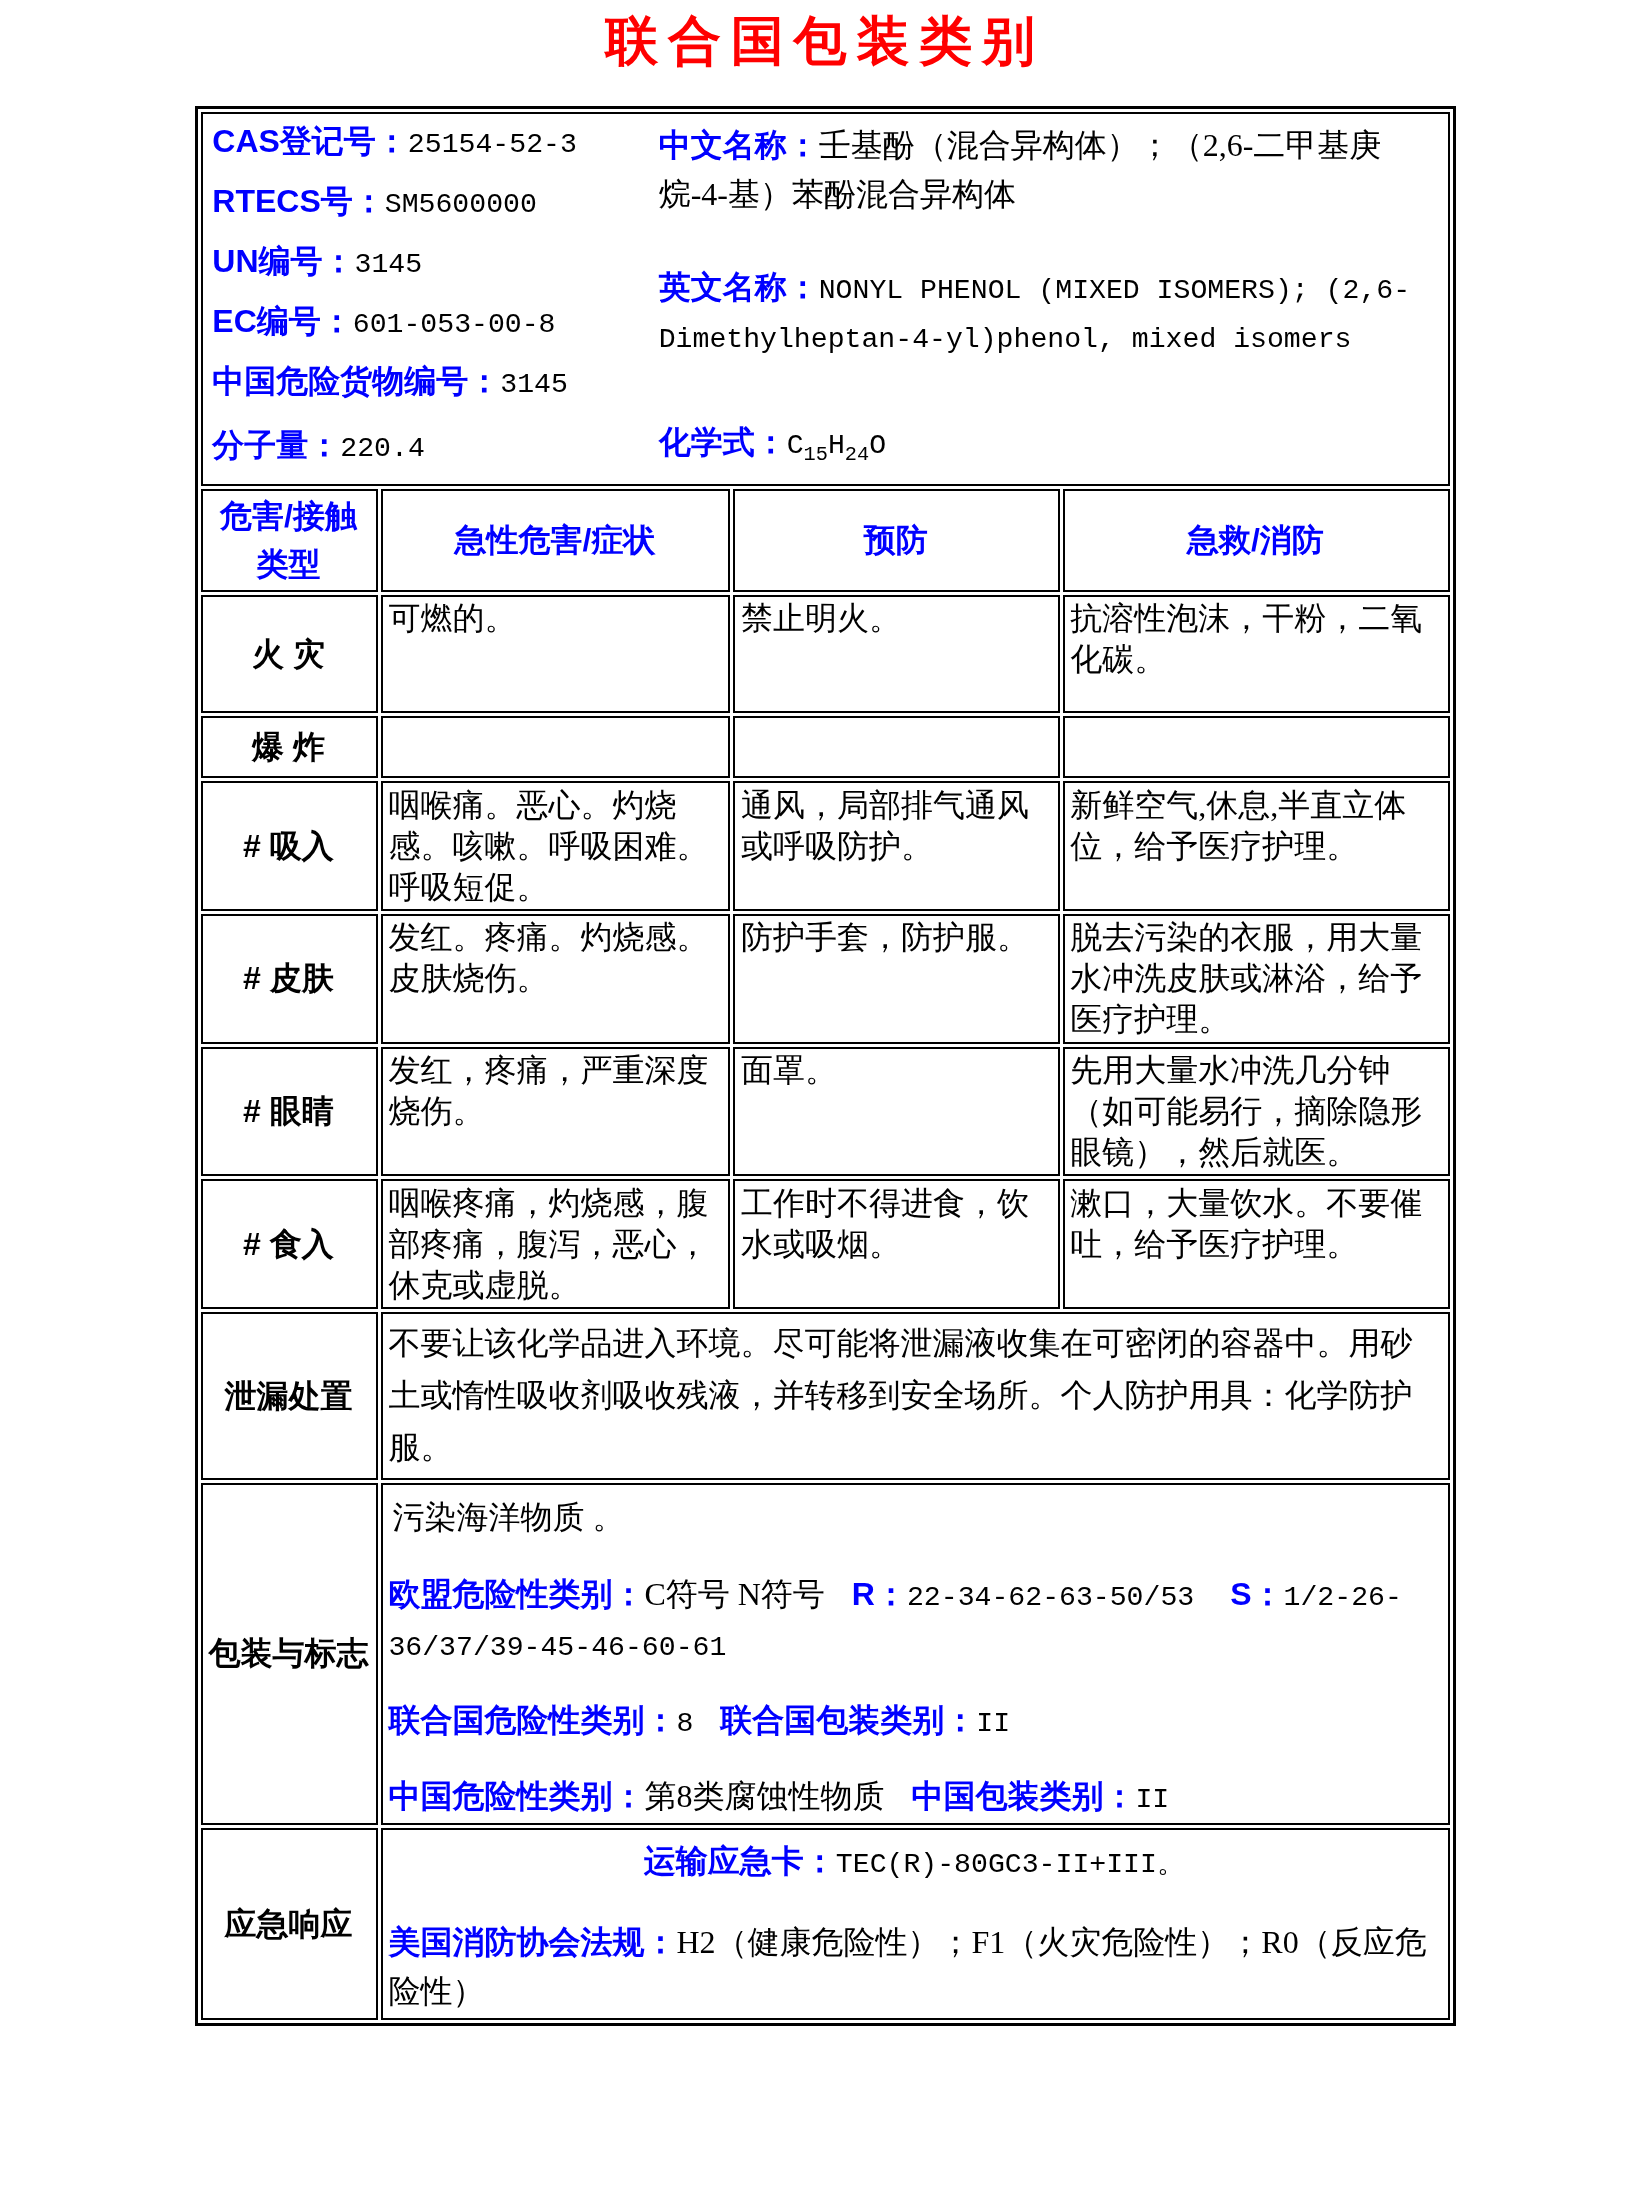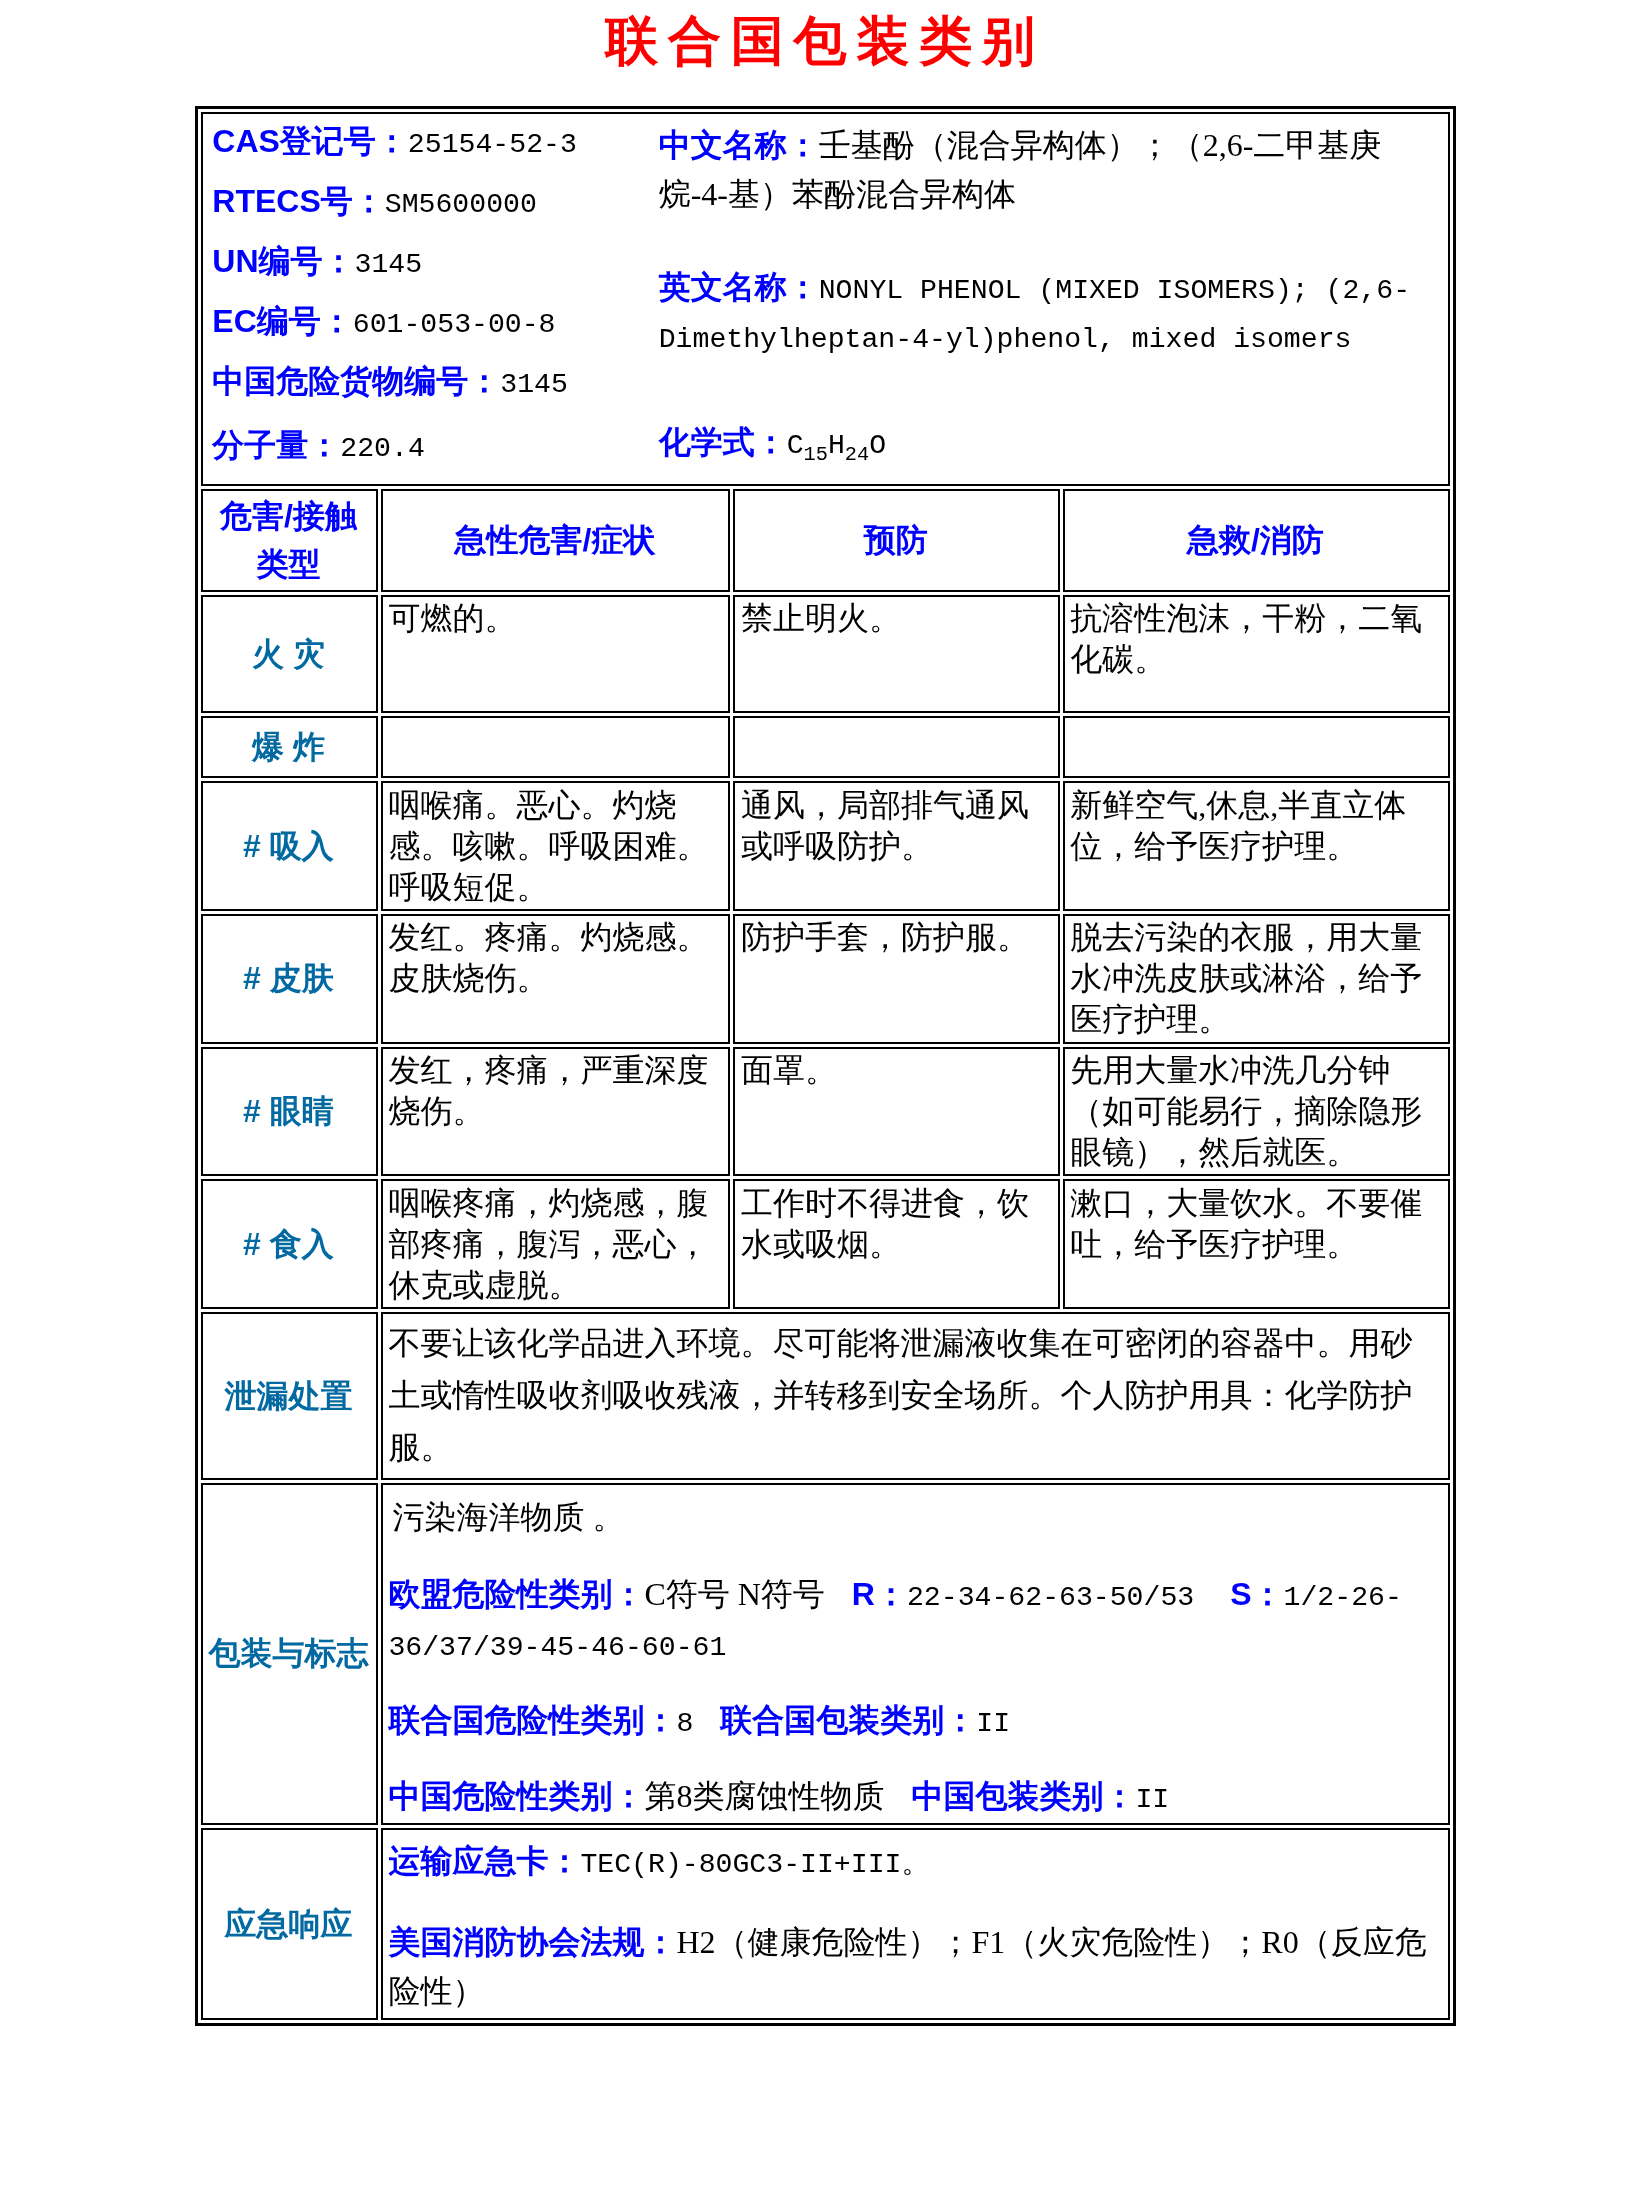--- a/index.html
+++ b/index.html
@@ -81,21 +81,21 @@
     text-align: center;
     vertical-align: middle;
     color: #0000ff;
     font-weight: bold;
     font-family: "Liberation Sans", sans-serif;
     line-height: 1.5;
   }
   td.rowlabel {
     text-align: center;
     vertical-align: middle;
-    color: #0369a1;
+    color: #000000;
     font-weight: bold;
     font-family: "Liberation Sans", sans-serif;
     white-space: nowrap;
   }
   
   tr.r-fire td      { height: 112px; }
   tr.r-explosion td { height: 55px;  }
   tr.r-contact td   { height: 105px; }
   tr.r-inhalation td{ height: 119px; }
   tr.r-skin td      { height: 123px; }
@@ -105,21 +105,21 @@
   tr.r-packaging td { height: 308px; }
   tr.r-emergency td { height: 165px; }
   
   .spill-text { margin: 2.8px 0; line-height: 1.62; }
   .pk-line1 { margin: 7px 0 29px 4px; line-height: 1.5; }
   .pk-line2 { margin: 0 0 27px 0;  line-height: 1.5; }
   .pk-line3 { margin: 0 0 27px 0;  line-height: 1.5; }
   .pk-line4 { margin: 0;           line-height: 1.5; }
   .gap-m { margin-left: 27px; }
   .gap-l { margin-left: 36px; }
-  .em-line1 { margin: 5.6px 0 32px 0; line-height: 1.5; }
+  .em-line1 { margin: 5.6px 0 32px 0; line-height: 1.5; text-align: center; }
   .em-line2 { margin: 0; line-height: 1.55; }
 </style>
 </head>
 <body>
 
 <div class="page-title">联合国包装类别</div>
 
 <table class="card">
   <colgroup>
     <col style="width:14.3%">

